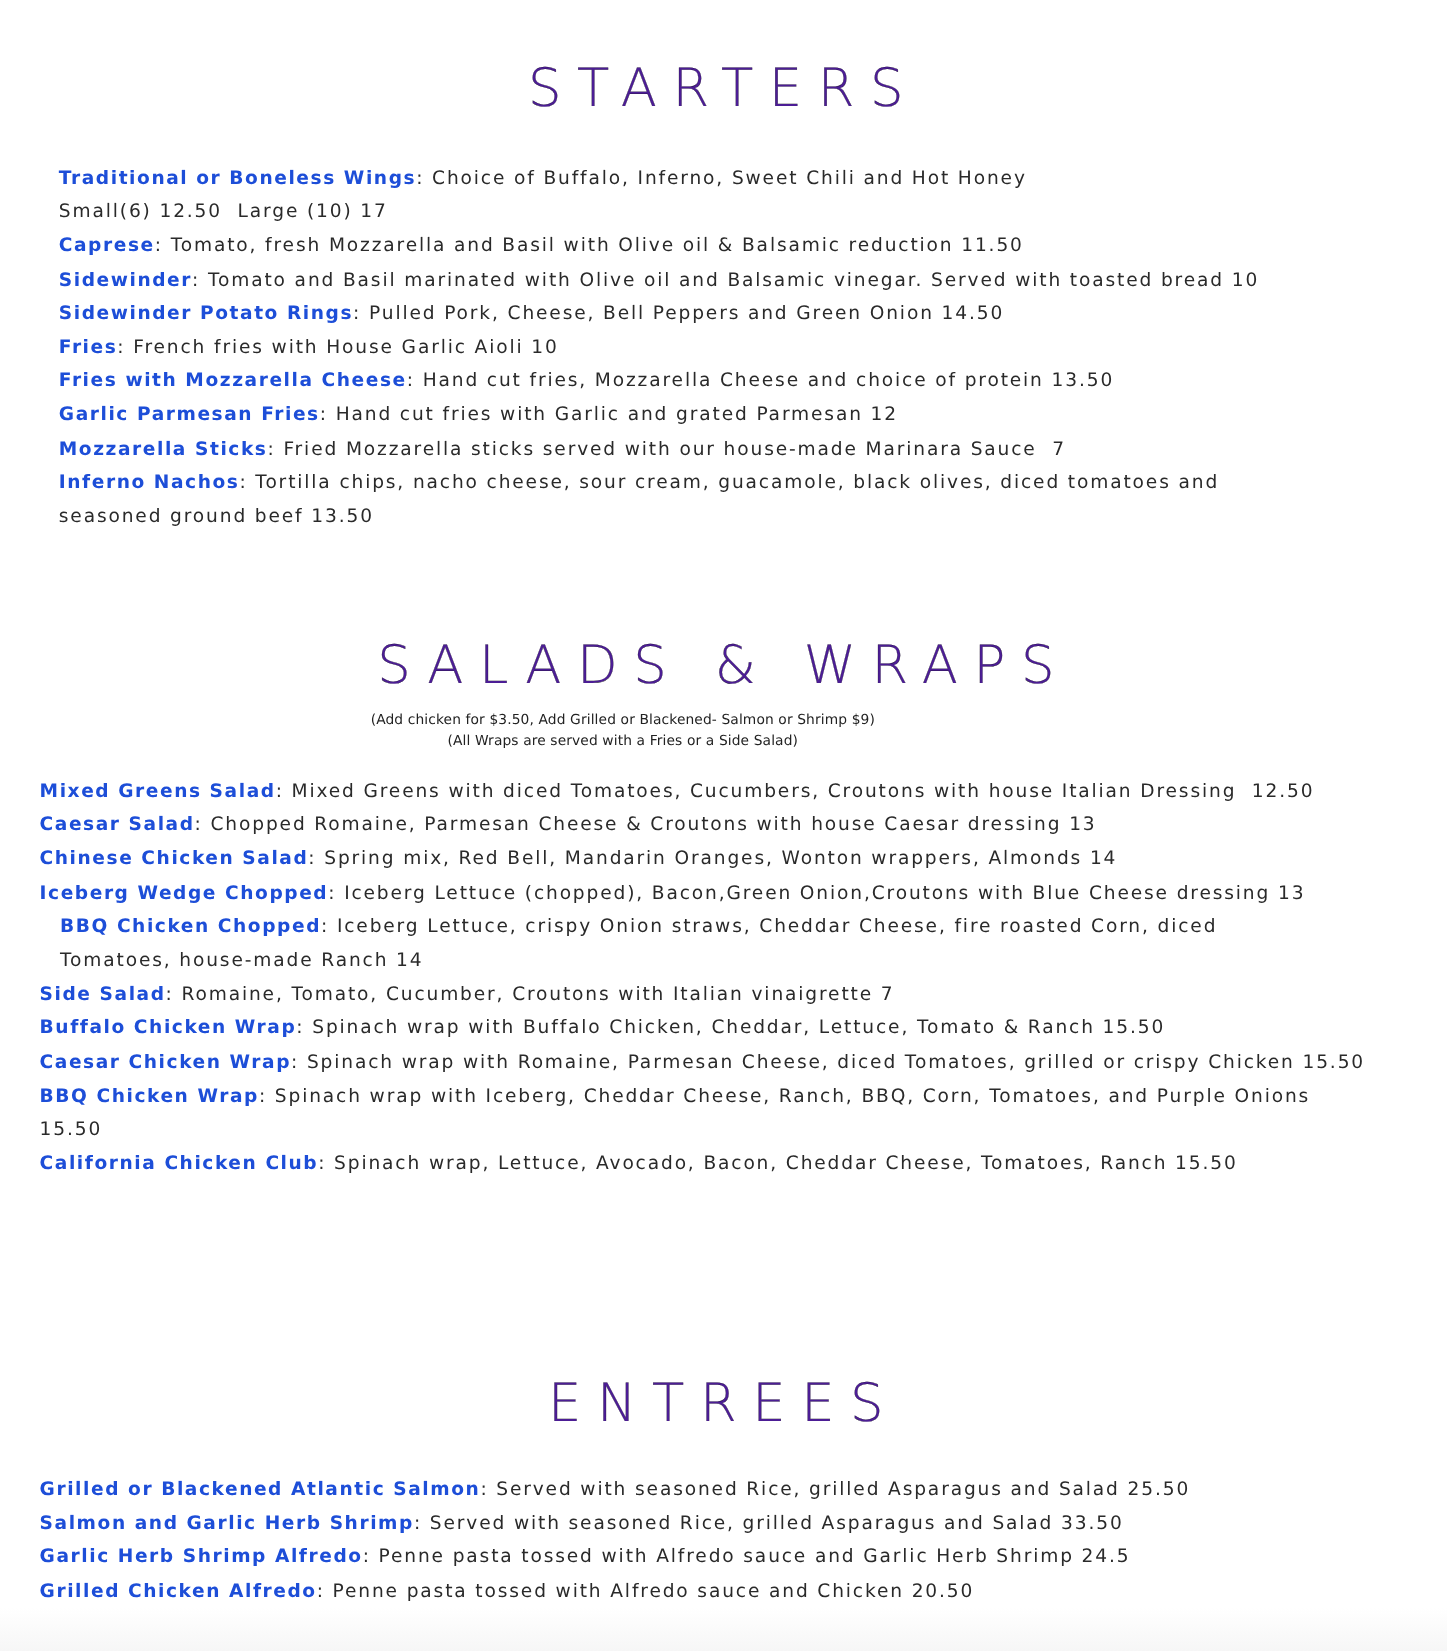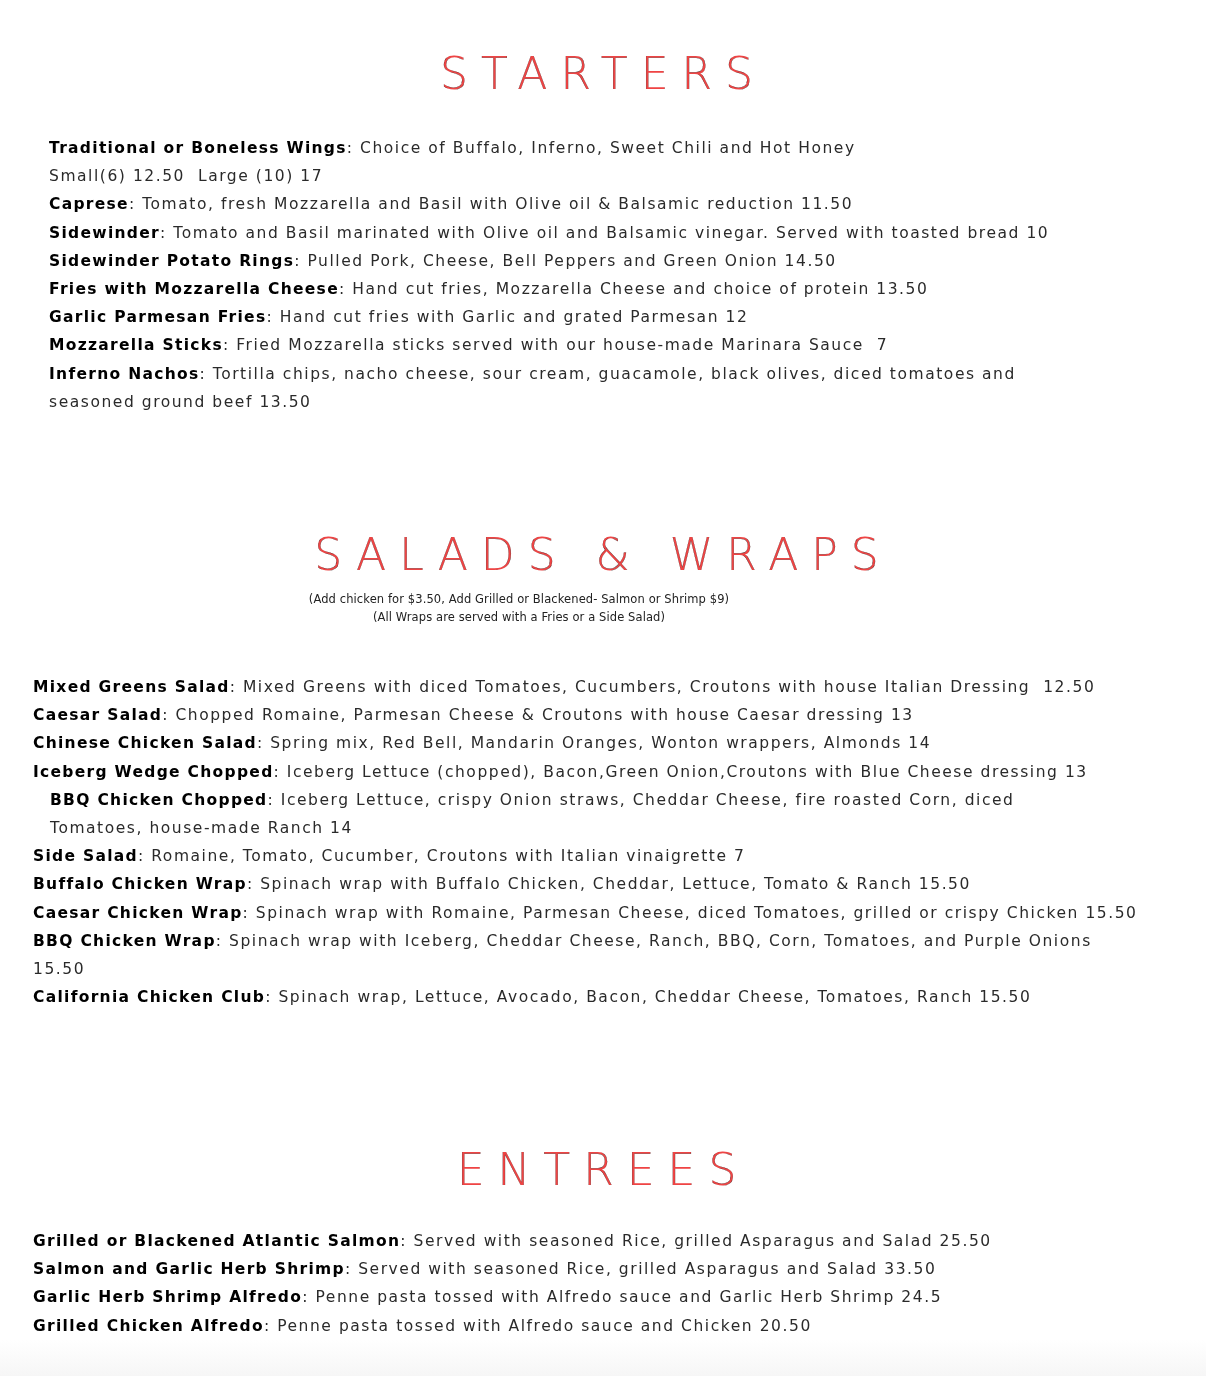--- a/index.html
+++ b/index.html
@@ -18,21 +18,21 @@
     }
     .section-title {
       position: absolute;
       left: 0;
       width: 1206px;
       text-align: center;
       font-family: "DejaVu Sans", sans-serif;
       font-weight: 300;
       font-size: 44px;
       letter-spacing: 12px;
-      color: #ef4444;
+      color: #4c1d95;
       margin: 0;
       line-height: 1;
       -webkit-text-stroke: 0.2px #111;
     }
     .note {
       position: absolute;
       left: 0;
       width: 1038px;
       text-align: center;
       font-family: "DejaVu Sans", sans-serif;
@@ -50,44 +50,45 @@
     .menu-item {
       font-family: "DejaVu Sans", sans-serif;
       font-size: 15.5px;
       line-height: 28.2px;
       letter-spacing: 1.55px;
       color: #2a2a2a;
       white-space: normal;
     }
     .item-name {
       font-weight: bold;
-      color: #000000;
+      color: #1d4ed8;
       letter-spacing: 1.3px;
     }
     .item-desc {
       font-weight: normal;
     }
     #starters-list { left: 49px; top: 134px; width: 1110px; }
-    #salads-list { left: 33px; top: 673px; width: 1160px; }
+    #salads-list { left: 33px; top: 645px; width: 1160px; }
     #entrees-list { left: 33px; top: 1227px; width: 1130px; }
     #starters-title { top: 52px; letter-spacing: 13px; }
     #salads-title { top: 533px; letter-spacing: 13px; }
     #entrees-title { top: 1148px; letter-spacing: 13px; }
     #salads-note-1 { top: 590px; }
     #salads-note-2 { top: 608px; }
   </style>
 </head>
 <body>
 
 <h1 class="section-title" id="starters-title">STARTERS</h1>
 <ul class="menu-list" id="starters-list">
   <li class="menu-item"><span class="item-name">Traditional or Boneless Wings</span><span class="sep">: </span><span class="item-desc">Choice of Buffalo, Inferno, Sweet Chili and Hot Honey</span><br><span class="item-desc" style="white-space:pre;">Small(6) 12.50  Large (10) 17</span></li>
   <li class="menu-item"><span class="item-name">Caprese</span><span class="sep">: </span><span class="item-desc">Tomato, fresh Mozzarella and Basil with Olive oil &amp; Balsamic reduction 11.50</span></li>
   <li class="menu-item"><span class="item-name">Sidewinder</span><span class="sep">: </span><span class="item-desc">Tomato and Basil marinated with Olive oil and Balsamic vinegar. Served with toasted bread 10</span></li>
   <li class="menu-item"><span class="item-name">Sidewinder Potato Rings</span><span class="sep">: </span><span class="item-desc">Pulled Pork, Cheese, Bell Peppers and Green Onion 14.50</span></li>
+  <li class="menu-item"><span class="item-name">Fries</span><span class="sep">: </span><span class="item-desc">French fries with House Garlic Aioli 10</span></li>
   <li class="menu-item"><span class="item-name">Fries with Mozzarella Cheese</span><span class="sep">: </span><span class="item-desc">Hand cut fries, Mozzarella Cheese and choice of protein 13.50</span></li>
   <li class="menu-item"><span class="item-name">Garlic Parmesan Fries</span><span class="sep">: </span><span class="item-desc">Hand cut fries with Garlic and grated Parmesan 12</span></li>
   <li class="menu-item"><span class="item-name">Mozzarella Sticks</span><span class="sep">: </span><span class="item-desc" style="white-space:pre-wrap;">Fried Mozzarella sticks served with our house-made Marinara Sauce  7</span></li>
   <li class="menu-item" style="width:1040px;"><span class="item-name">Inferno Nachos</span><span class="sep">: </span><span class="item-desc">Tortilla chips, nacho cheese, sour cream, guacamole, black olives, diced tomatoes and seasoned ground beef 13.50</span></li>
 </ul>
 
 <h1 class="section-title" id="salads-title">SALADS &amp; WRAPS</h1>
 <div class="note" id="salads-note-1">(Add chicken for $3.50, Add Grilled or Blackened- Salmon or Shrimp $9)</div>
 <div class="note" id="salads-note-2">(All Wraps are served with a Fries or a Side Salad)</div>
 <ul class="menu-list" id="salads-list">

